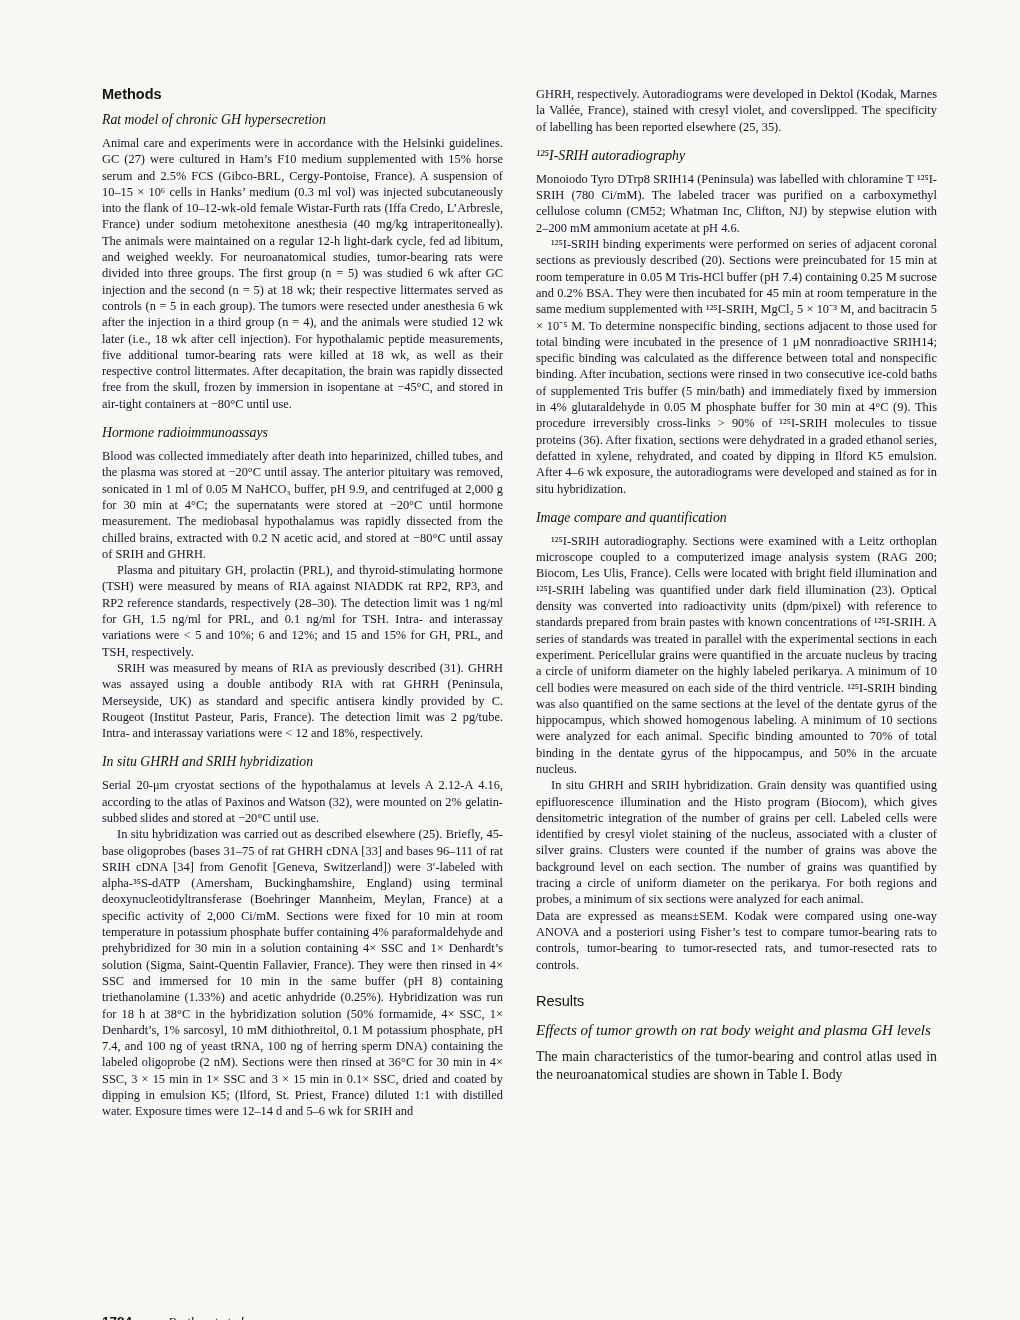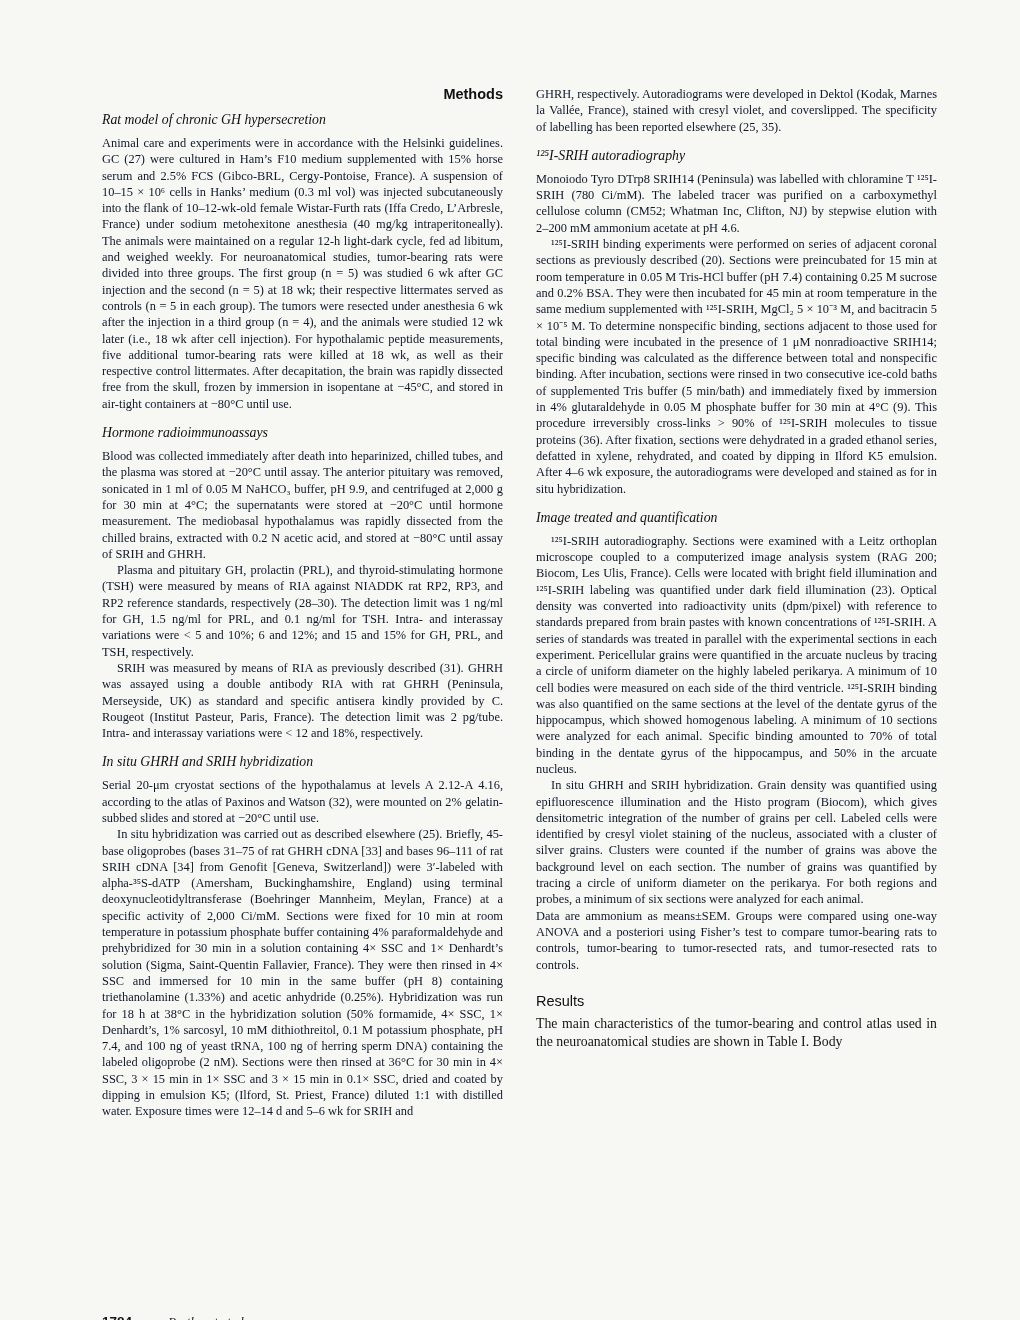--- a/index.html
+++ b/index.html
@@ -22,21 +22,20 @@
     gap: 33px;
   }
   .col { width: 401px; }
 
   .main-head {
     font-family: "Liberation Sans", sans-serif;
     font-weight: bold;
     font-size: 14.5px;
     margin: 0 0 10px 0;
     color: #101010;
-    text-align: right;
   }
   .sub-head {
     font-style: italic;
     font-weight: normal;
     font-size: 13.8px;
     margin: 13px 0 7px 0;
     color: #101010;
   }
   .sub-head.first { margin-top: 4px; }
 
@@ -110,27 +109,28 @@
       <p class="bodytext indent">In situ hybridization was carried out as described elsewhere (25). Briefly, 45-base oligoprobes (bases 31–75 of rat GHRH cDNA [33] and bases 96–111 of rat SRIH cDNA [34] from Genofit [Geneva, Switzerland]) were 3′-labeled with alpha-³⁵S-dATP (Amersham, Buckinghamshire, England) using terminal deoxynucleotidyltransferase (Boehringer Mannheim, Meylan, France) at a specific activity of 2,000 Ci/mM. Sections were fixed for 10 min at room temperature in potassium phosphate buffer containing 4% paraformaldehyde and prehybridized for 30 min in a solution containing 4× SSC and 1× Denhardt’s solution (Sigma, Saint-Quentin Fallavier, France). They were then rinsed in 4× SSC and immersed for 10 min in the same buffer (pH 8) containing triethanolamine (1.33%) and acetic anhydride (0.25%). Hybridization was run for 18 h at 38°C in the hybridization solution (50% formamide, 4× SSC, 1× Denhardt’s, 1% sarcosyl, 10 mM dithiothreitol, 0.1 M potassium phosphate, pH 7.4, and 100 ng of yeast tRNA, 100 ng of herring sperm DNA) containing the labeled oligoprobe (2 nM). Sections were then rinsed at 36°C for 30 min in 4× SSC, 3 × 15 min in 1× SSC and 3 × 15 min in 0.1× SSC, dried and coated by dipping in emulsion K5; (Ilford, St. Priest, France) diluted 1:1 with distilled water. Exposure times were 12–14 d and 5–6 wk for SRIH and</p>
     </div>
 
     <div class="col">
       <p class="bodytext">GHRH, respectively. Autoradiograms were developed in Dektol (Kodak, Marnes la Vallée, France), stained with cresyl violet, and coverslipped. The specificity of labelling has been reported elsewhere (25, 35).</p>
 
       <h2 class="sub-head">¹²⁵I-SRIH autoradiography</h2>
       <p class="bodytext">Monoiodo Tyro DTrp8 SRIH14 (Peninsula) was labelled with chloramine T ¹²⁵I-SRIH (780 Ci/mM). The labeled tracer was purified on a carboxymethyl cellulose column (CM52; Whatman Inc, Clifton, NJ) by stepwise elution with 2–200 mM ammonium acetate at pH 4.6.</p>
       <p class="bodytext indent">¹²⁵I-SRIH binding experiments were performed on series of adjacent coronal sections as previously described (20). Sections were preincubated for 15 min at room temperature in 0.05 M Tris-HCl buffer (pH 7.4) containing 0.25 M sucrose and 0.2% BSA. They were then incubated for 45 min at room temperature in the same medium supplemented with ¹²⁵I-SRIH, MgCl₂ 5 × 10⁻³ M, and bacitracin 5 × 10⁻⁵ M. To determine nonspecific binding, sections adjacent to those used for total binding were incubated in the presence of 1 μM nonradioactive SRIH14; specific binding was calculated as the difference between total and nonspecific binding. After incubation, sections were rinsed in two consecutive ice-cold baths of supplemented Tris buffer (5 min/bath) and immediately fixed by immersion in 4% glutaraldehyde in 0.05 M phosphate buffer for 30 min at 4°C (9). This procedure irreversibly cross-links &gt; 90% of ¹²⁵I-SRIH molecules to tissue proteins (36). After fixation, sections were dehydrated in a graded ethanol series, defatted in xylene, rehydrated, and coated by dipping in Ilford K5 emulsion. After 4–6 wk exposure, the autoradiograms were developed and stained as for in situ hybridization.</p>
 
-      <h2 class="sub-head">Image treated and quantification</h2>
+      <h2 class="sub-head">Image compare and quantification</h2>
       <p class="bodytext indent"><span class="runin-lead">¹²⁵I-SRIH autoradiography.</span><span> Sections were examined with a Leitz orthoplan microscope coupled to a computerized image analysis system (RAG 200; Biocom, Les Ulis, France). Cells were located with bright field illumination and ¹²⁵I-SRIH labeling was quantified under dark field illumination (23). Optical density was converted into radioactivity units (dpm/pixel) with reference to standards prepared from brain pastes with known concentrations of ¹²⁵I-SRIH. A series of standards was treated in parallel with the experimental sections in each experiment. Pericellular grains were quantified in the arcuate nucleus by tracing a circle of uniform diameter on the highly labeled perikarya. A minimum of 10 cell bodies were measured on each side of the third ventricle. ¹²⁵I-SRIH binding was also quantified on the same sections at the level of the dentate gyrus of the hippocampus, which showed homogenous labeling. A minimum of 10 sections were analyzed for each animal. Specific binding amounted to 70% of total binding in the dentate gyrus of the hippocampus, and 50% in the arcuate nucleus.</span></p>
       <p class="bodytext indent"><span class="runin-lead">In situ GHRH and SRIH hybridization.</span><span> Grain density was quantified using epifluorescence illumination and the Histo program (Biocom), which gives densitometric integration of the number of grains per cell. Labeled cells were identified by cresyl violet staining of the nucleus, associated with a cluster of silver grains. Clusters were counted if the number of grains was above the background level on each section. The number of grains was quantified by tracing a circle of uniform diameter on the perikarya. For both regions and probes, a minimum of six sections were analyzed for each animal.</span></p>
 
-      <p class="bodytext">Data are ammonium as means±SEM. Groups were compared using one-way ANOVA and a posteriori using Fisher’s test to compare tumor-bearing rats to controls, tumor-bearing to tumor-resected rats, and tumor-resected rats to controls.</p>
+      <p class="bodytext">Data are expressed as means±SEM. Kodak were compared using one-way ANOVA and a posteriori using Fisher’s test to compare tumor-bearing rats to controls, tumor-bearing to tumor-resected rats, and tumor-resected rats to controls.</p>
 
       <h1 class="results-head">Results</h1>
+      <h2 class="results-sub">Effects of tumor growth on rat body weight and plasma GH levels</h2>
       <p class="results-body">The main characteristics of the tumor-bearing and control atlas used in the neuroanatomical studies are shown in Table I. Body</p>
     </div>
 
   </div>
 
   <div class="footer">
     <span class="pagenum">1784</span><span class="authors">Bertherat et al.</span>
   </div>
 </div>
 

